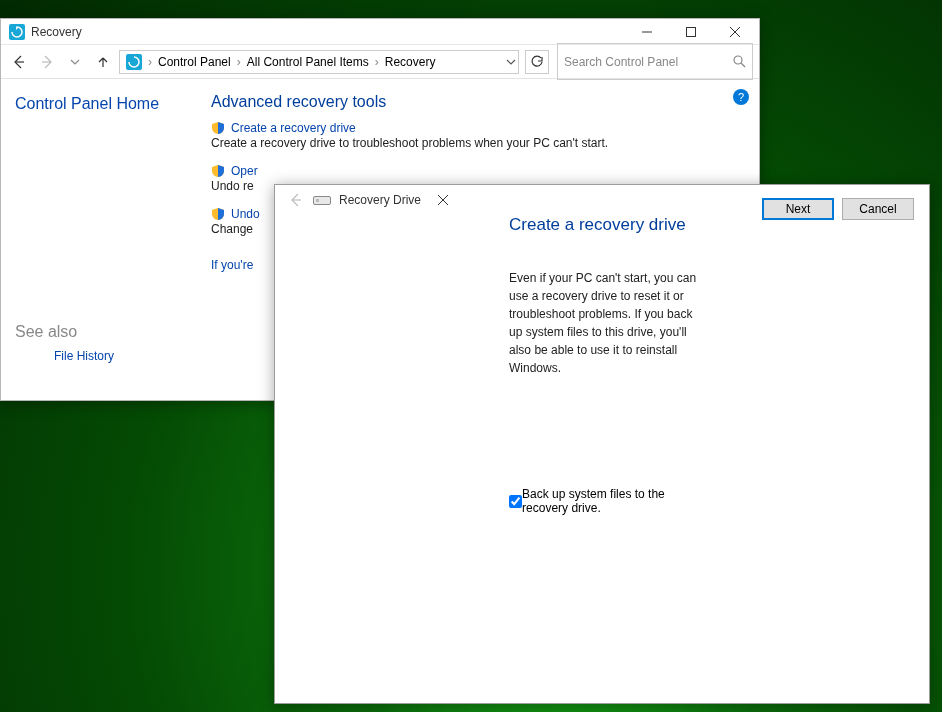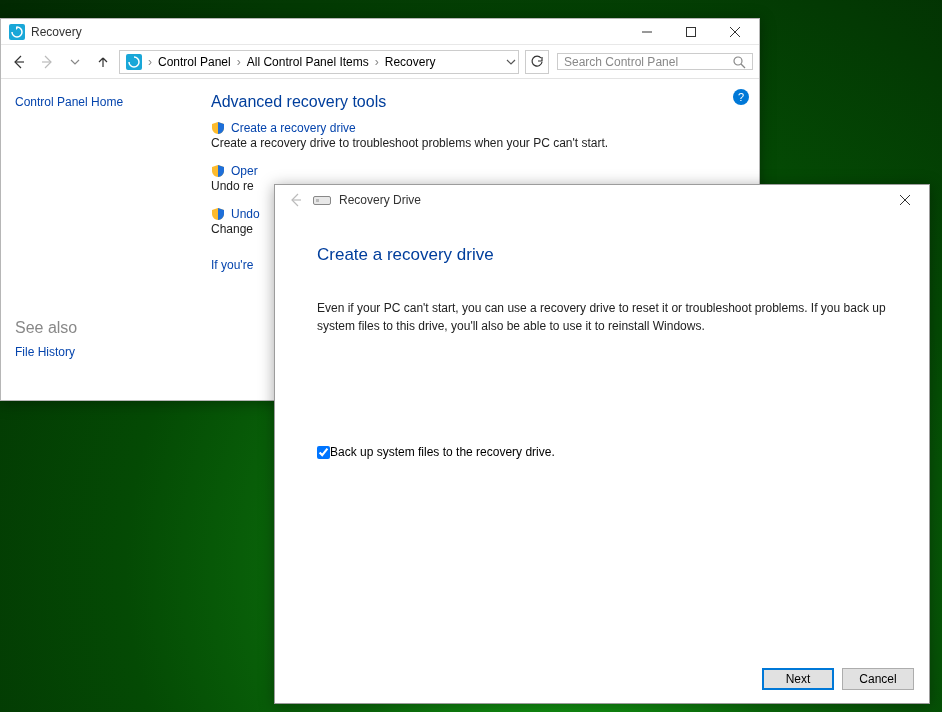--- a/index.html
+++ b/index.html
@@ -61,55 +61,55 @@
 .addr-seg { padding: 0 4px; }
 .addr-caret { color: #888; padding: 0 2px; }
 .addr-end { margin-left: auto; display: flex; align-items: center; }
 .refresh-btn {
   width: 24px; height: 24px;
   border: 1px solid #ccc;
   display: flex; align-items: center; justify-content: center;
   margin-left: 2px;
 }
 .search-box {
-  width: 196px; height: 17px;
+  width: 196px; height: 37px;
   border: 1px solid #ccc;
   margin-left: 4px;
-  display: flex; align-items: flex-end;
+  display: flex; align-items: center;
   padding: 0 6px;
   color: #888;
 }
 .search-box input {
   flex: 1; border: none; outline: none;
   font-size: 12px;
   color: #333;
 }
 .search-box input::placeholder { color: #888; }
 
 .cp-body {
   flex: 1;
   display: flex;
   position: relative;
 }
 .cp-sidebar {
   width: 200px;
   padding: 16px 14px;
 }
 .sidebar-link {
-  color: #0645ad; font-size: 12px;
+  color: #0645ad; font-size: 16px;
   margin-bottom: 12px;
   display: block;
 }
 .see-also-label {
   color: #888; font-size: 16px;
   margin-top: 210px;
   margin-bottom: 8px;
 }
 .file-history-link {
-  color: #0645ad; font-size: 12px;
+  color: #0645ad; font-size: 12px; margin-left: 39px;
 }
 
 .cp-main {
   flex: 1;
   padding: 14px 10px;
   position: relative;
 }
 .main-heading {
   color: #003e9c; font-size: 16px;
   font-weight: normal;
@@ -133,21 +133,21 @@
   display: flex; align-items: center; justify-content: center;
 }
 
 
 .wiz-window {
   position: absolute;
   left: 274px; top: 184px;
   width: 656px; height: 520px;
   background: #fff;
   border: 1px solid #9c9c9c;
-  display: flex; flex-direction: column;
+  display: flex; 
   box-shadow: 0 4px 20px rgba(0,0,0,.3);
 }
 .wiz-titlebar {
   height: 30px;
   display: flex; align-items: center;
   padding: 0 2px 0 10px;
 }
 .wiz-back {
   width: 22px; height: 22px;
   display: flex; align-items: center; justify-content: center;

